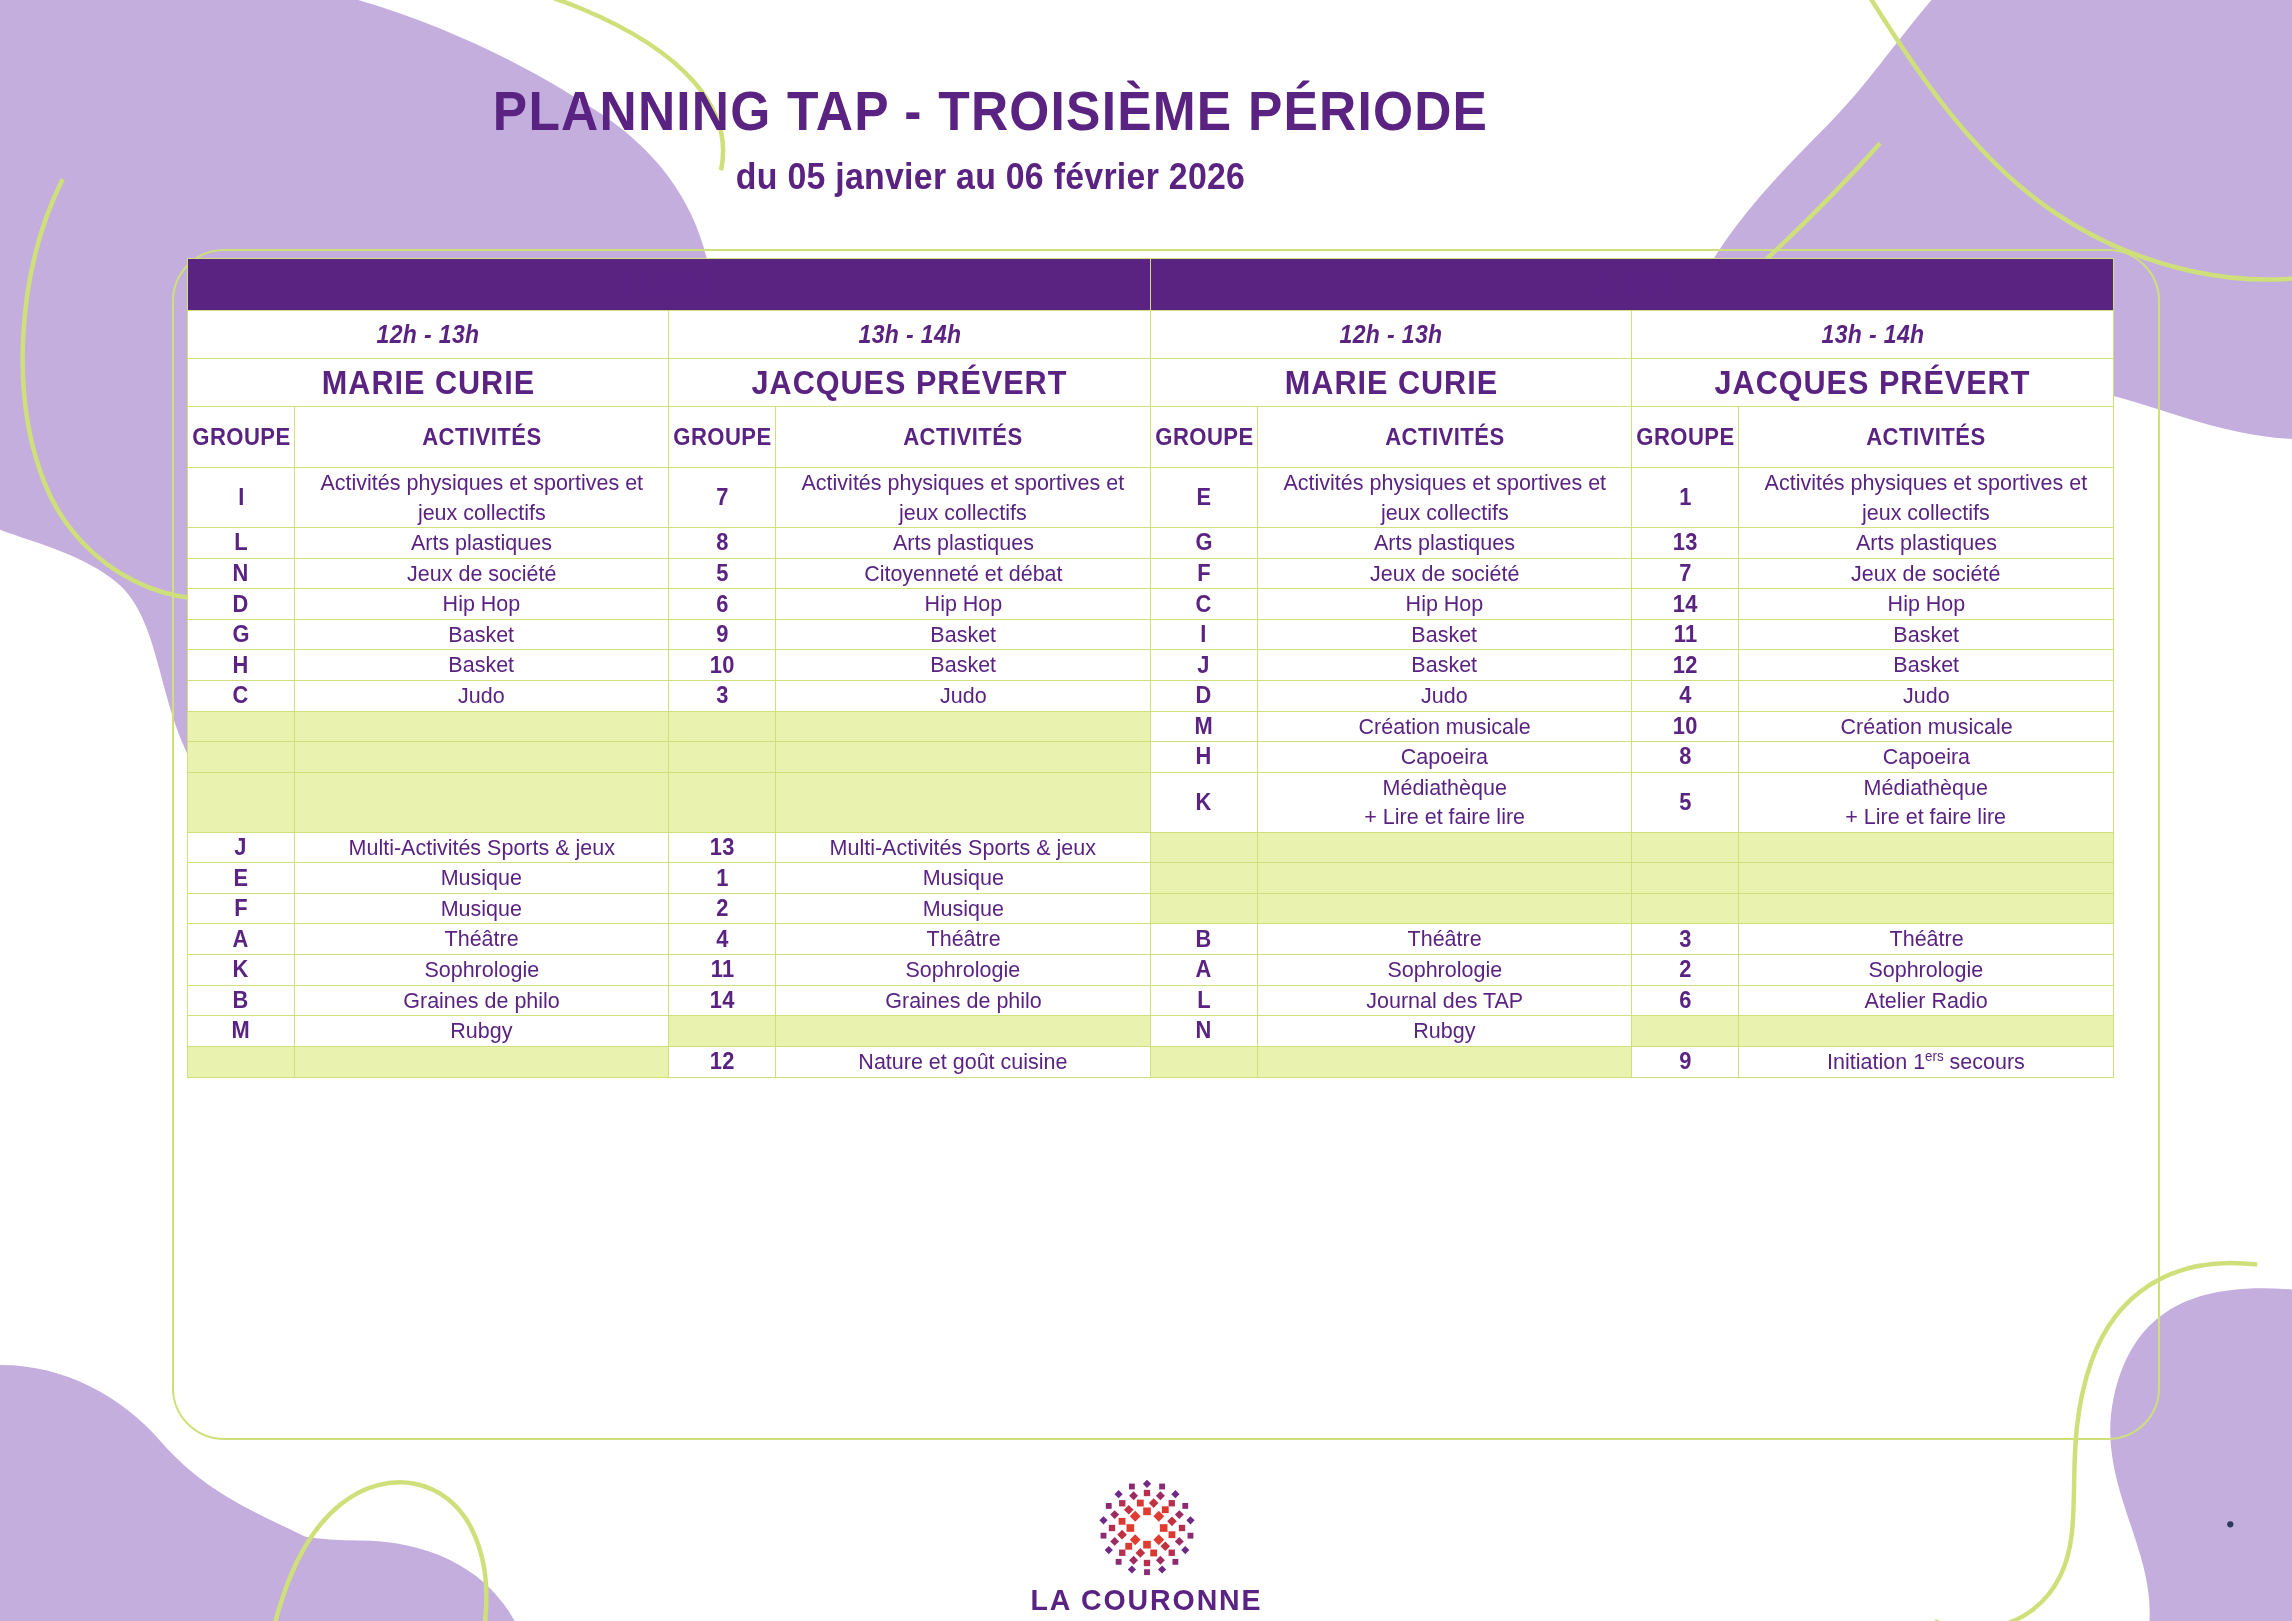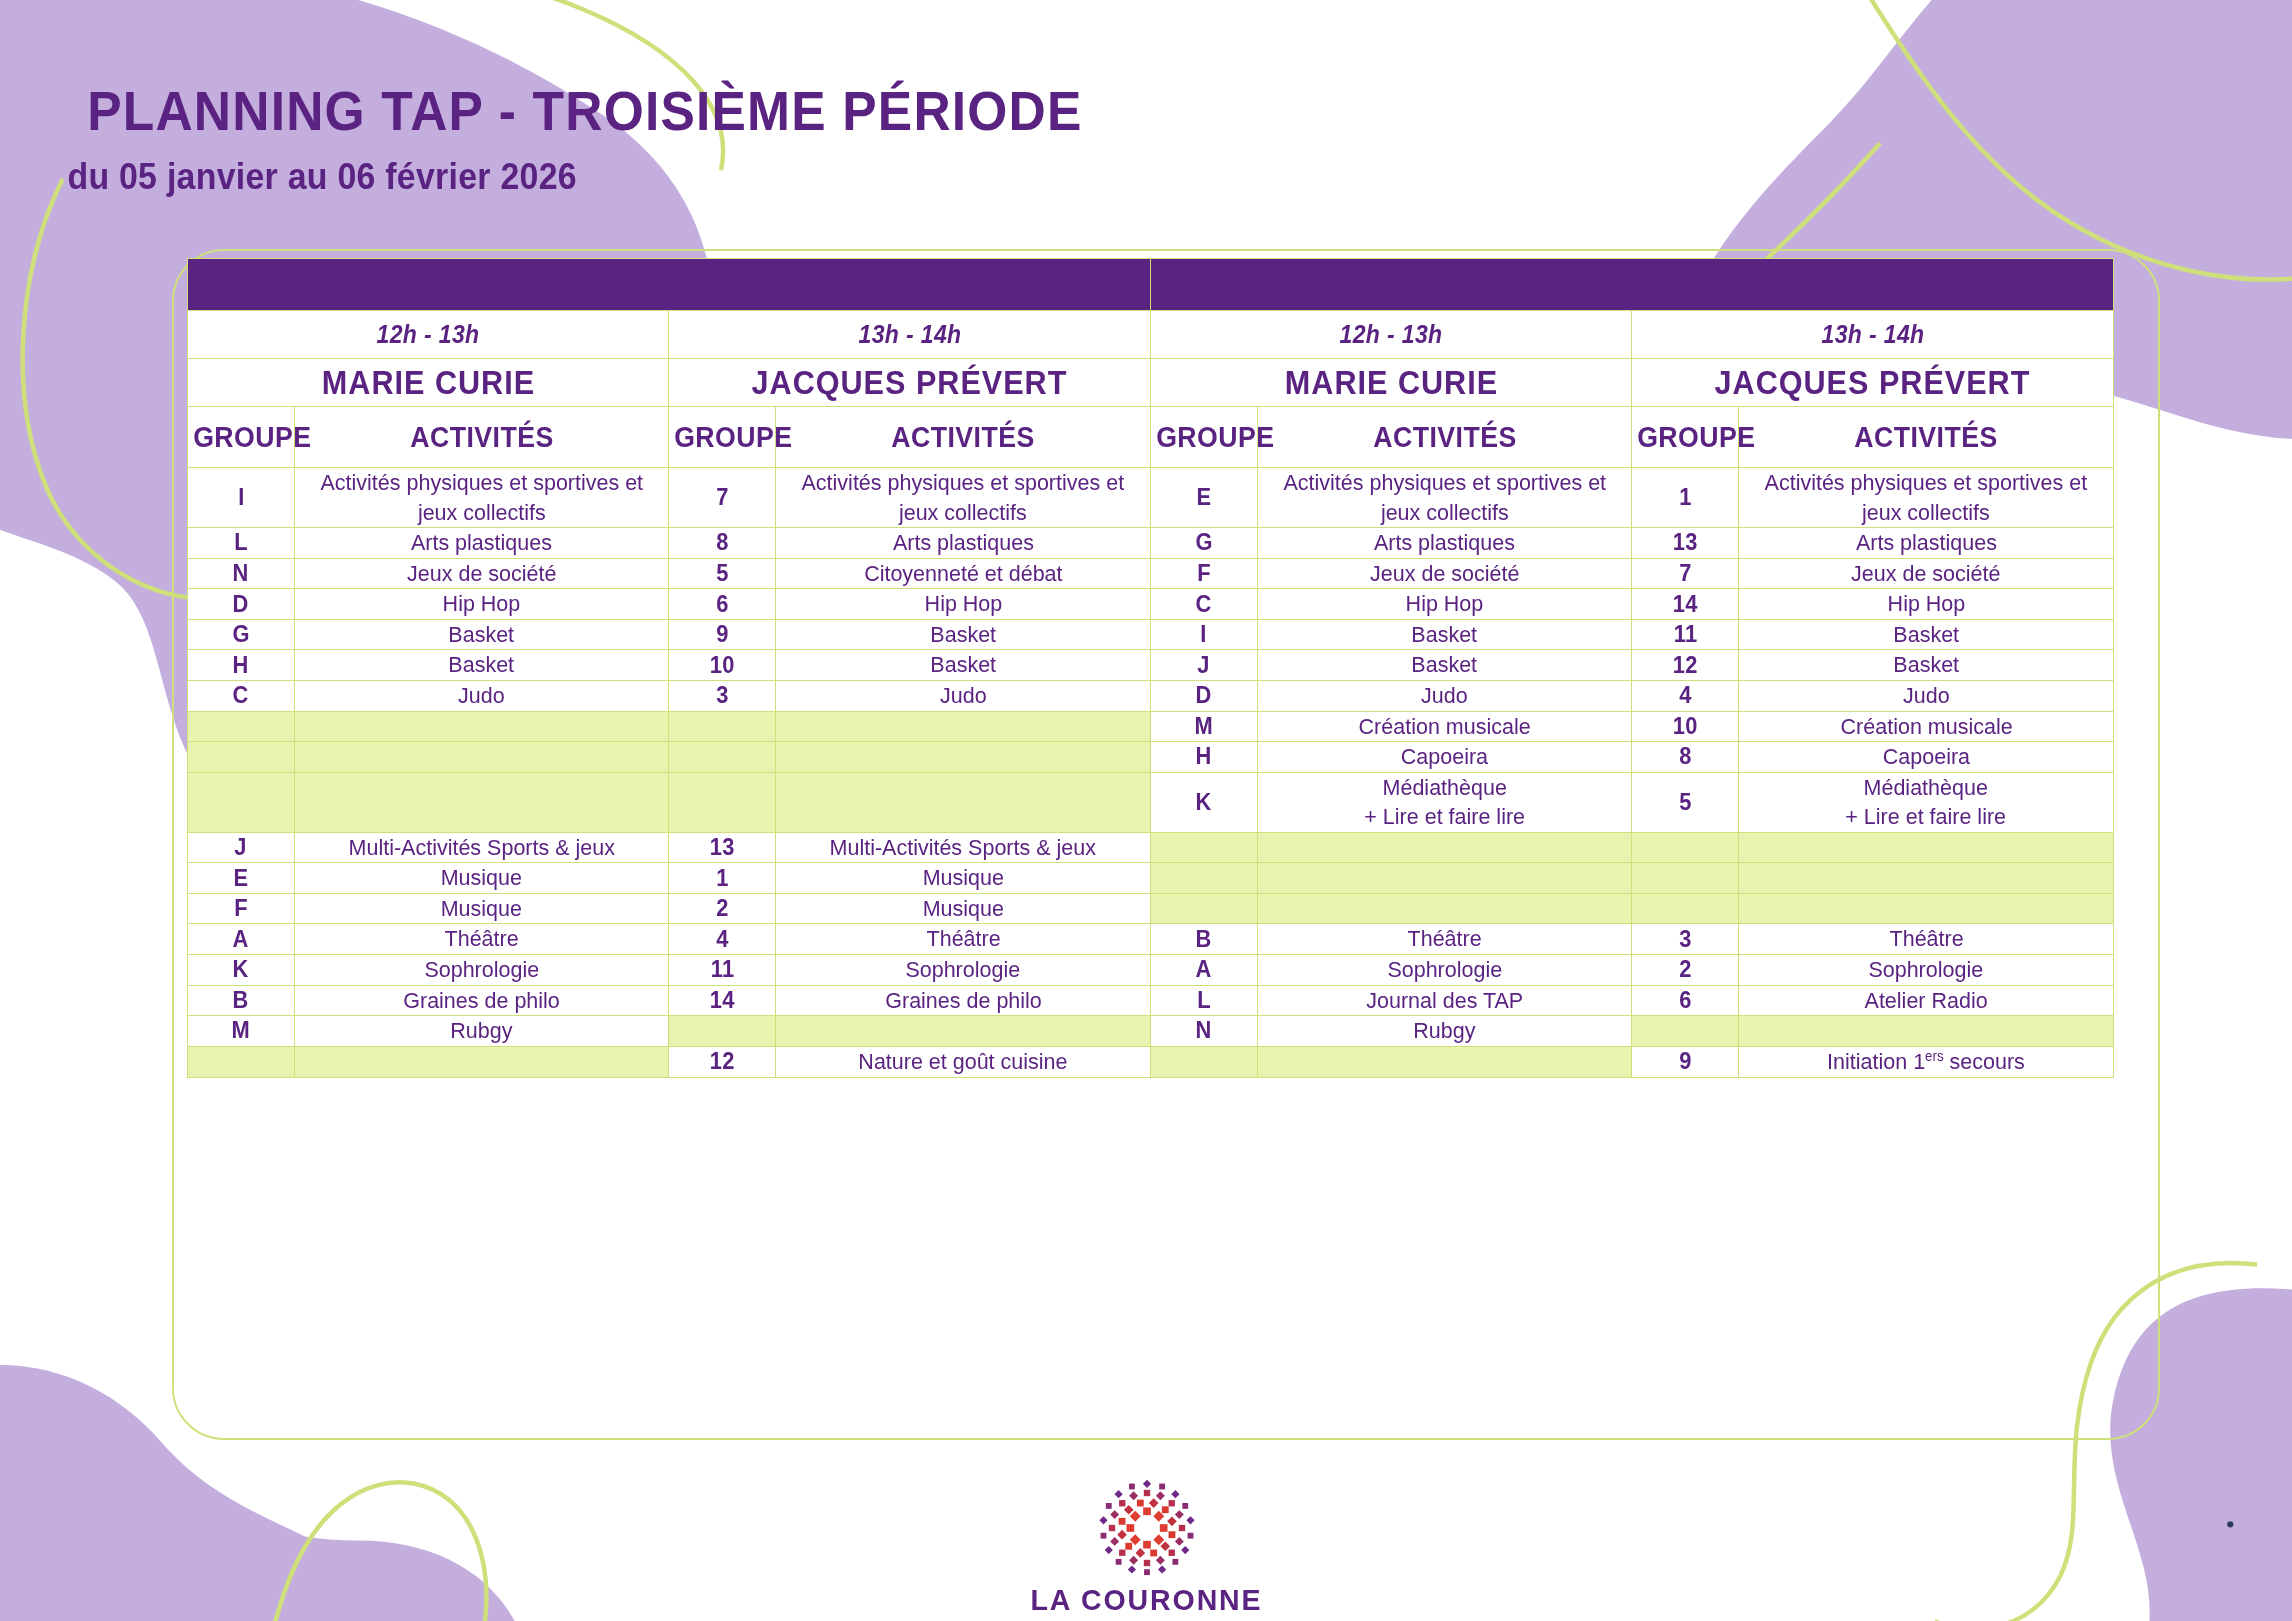--- a/index.html
+++ b/index.html
@@ -24,23 +24,24 @@
   #decor {
     position: absolute;
     left: 0; top: 0;
     width: 2293px; height: 1621px;
     pointer-events: none;
   }
 
   
   #title-block {
     position: absolute;
-    left: 8px;
+    left: 0;
     top: 79px;
     width: 1981px;
+    text-align: center;
     z-index: 5;
   }
   #main-title {
     font-family: "Liberation Sans", sans-serif;
     font-weight: bold;
     font-size: 56px;
     letter-spacing: 1.3px;
     color: #5a2382;
     transform: scaleX(0.92);
     line-height: 1.15;
@@ -120,21 +121,21 @@
     font-size: 34px;
     font-weight: bold;
     color: #a184d4;
     height: 48px;
     letter-spacing: 1.1px;
   }
   td.school-cell span { display: inline-block; transform: scaleX(0.9); }
 
   
   td.col-head {
-    font-size: 29px;
+    font-size: 24px;
     font-weight: bold;
     height: 61px;
     letter-spacing: 0.5px;
   }
   td.col-head span { display: inline-block; transform: scaleX(0.92); }
 
   
   td.grp {
     font-size: 23px;
     font-weight: bold;

